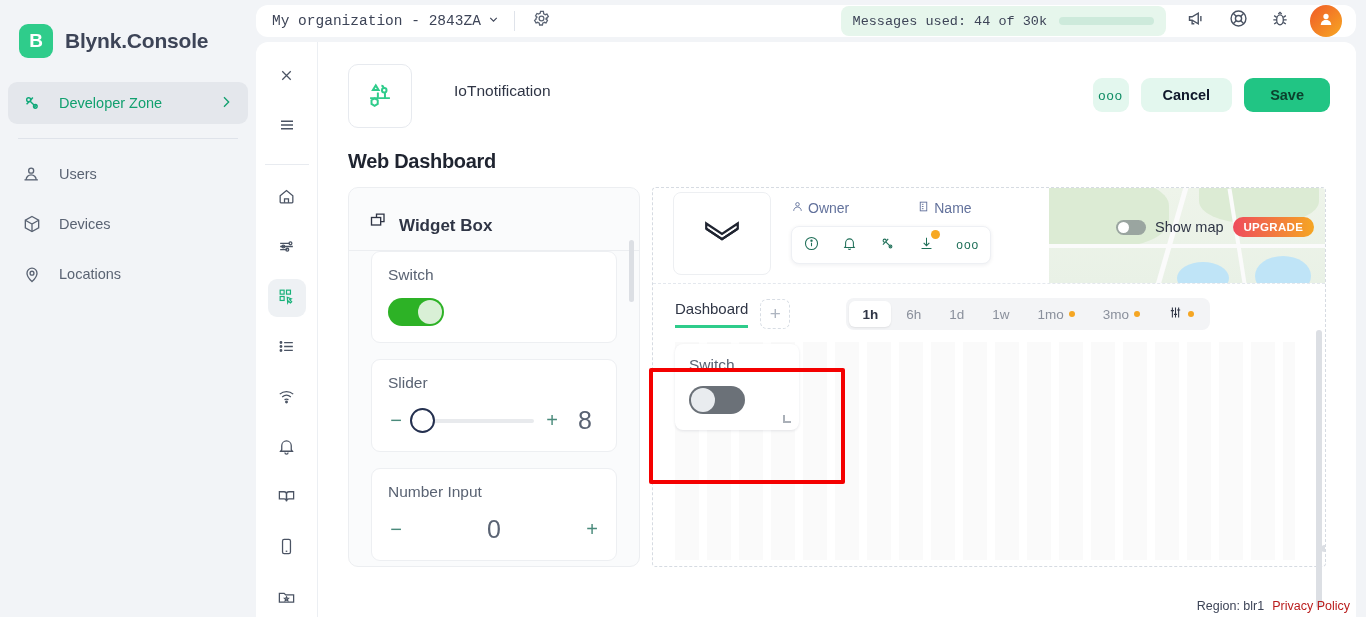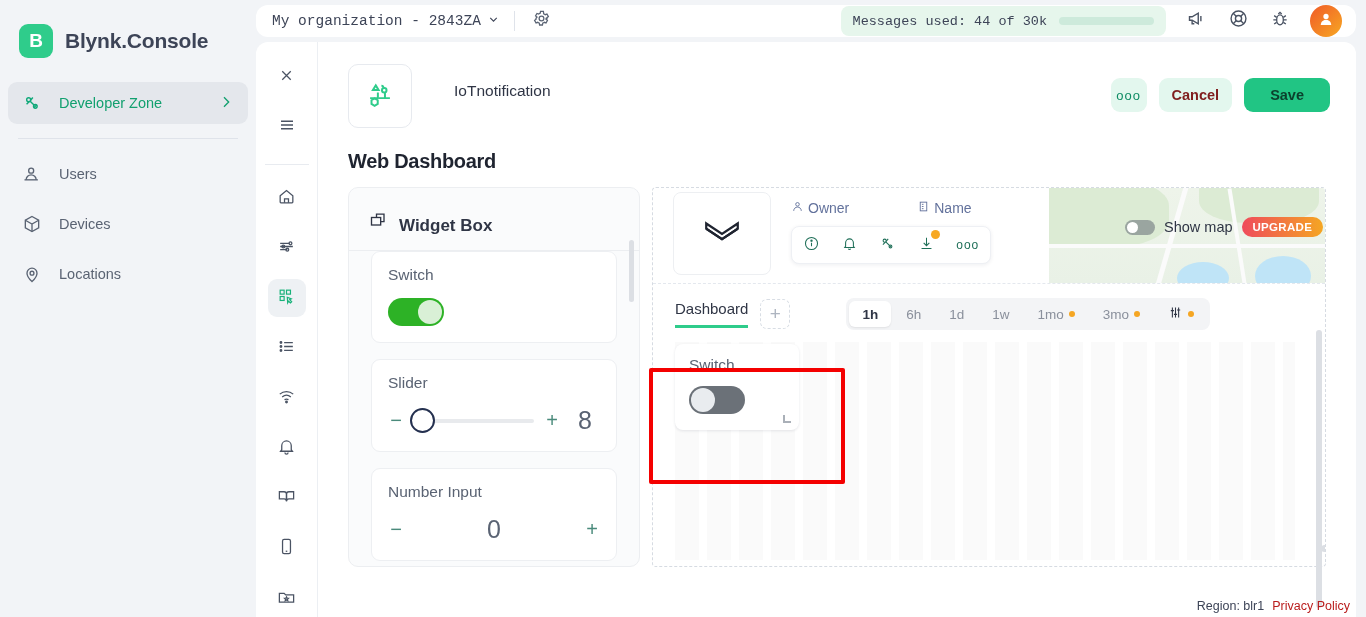--- a/index.html
+++ b/index.html
@@ -82,21 +82,21 @@
 
   .page-head { display: flex; align-items: flex-start; padding: 22px 26px 0 30px; }
   .dev-icon {
     width: 64px; height: 64px; border: 1px solid #e7eaef; border-radius: 10px;
     display: flex; align-items: center; justify-content: center; flex: none;
   }
   .dev-title { font-size: 15.5px; color: #2f3545; margin: 18px 0 0 42px; }
   .head-actions { margin-left: auto; display: flex; align-items: center; gap: 12px; margin-top: 14px; }
   .btn { border: none; border-radius: 9px; cursor: pointer; font-family: inherit; }
   .btn-ghost {
-    background: #e3f7ee; color: #7f1d1d; height: 34px; padding: 0 13px;
+    background: #e3f7ee; color: #0f172a; height: 34px; padding: 0 22px;
     font-size: 14.5px; font-weight: bold; display: flex; align-items: center; justify-content: center;
   }
   .btn-more { background: #e3f7ee; width: 36px; height: 34px; color: #0f8c64;
     display: flex; align-items: center; justify-content: center; font-size: 13px; letter-spacing: 1px; }
   .btn-primary {
     background: #21c584; color: #0b3f2c; height: 34px; padding: 0 26px;
     font-size: 14.5px; font-weight: bold; display: flex; align-items: center; justify-content: center;
   }
   .section-title { font-size: 20px; font-weight: bold; color: #1f2430; margin: 22px 0 0 30px; letter-spacing: -0.3px; }
 
@@ -156,21 +156,21 @@
     content: ""; position: absolute; right: -5px; top: -5px; width: 9px; height: 9px;
     border-radius: 50%; background: #f7a823;
   }
   .map-card {
     width: 276px; flex: none; position: relative; overflow: hidden;
     background: linear-gradient(180deg, #eef4ea 0%, #e9f1e6 100%);
   }
   .map-road { position: absolute; background: #fbfbfb; }
   .map-blob { position: absolute; background: #bfe4f7; border-radius: 50%; }
   .map-green { position: absolute; background: #dcebd4; border-radius: 40%; }
-  .map-ui { position: absolute; left: 76px; top: 29px; display: flex; align-items: center; gap: 9px; }
+  .map-ui { position: absolute; left: 67px; top: 29px; display: flex; align-items: center; gap: 9px; }
   .toggle-off-sm { width: 30px; height: 15px; border-radius: 10px; background: #9aa5a0; position: relative; }
   .toggle-off-sm::after { content:""; position:absolute; left:2px; top:2px; width:11px; height:11px; border-radius:50%; background:#fff; }
   .map-label { font-size: 14.5px; color: #2f3545; }
   .upgrade {
     background: linear-gradient(90deg, #ef4b5c 0%, #f5a623 100%); color: #fff;
     font-size: 11.5px; font-weight: bold; border-radius: 11px; padding: 4px 11px; letter-spacing: .3px;
   }
 
   .tabs-row { display: flex; align-items: center; padding: 14px 0 0 22px; }
   .tab { font-size: 15px; color: #2f3545; padding-bottom: 8px; border-bottom: 3px solid #2fcc8b; cursor: pointer; }

